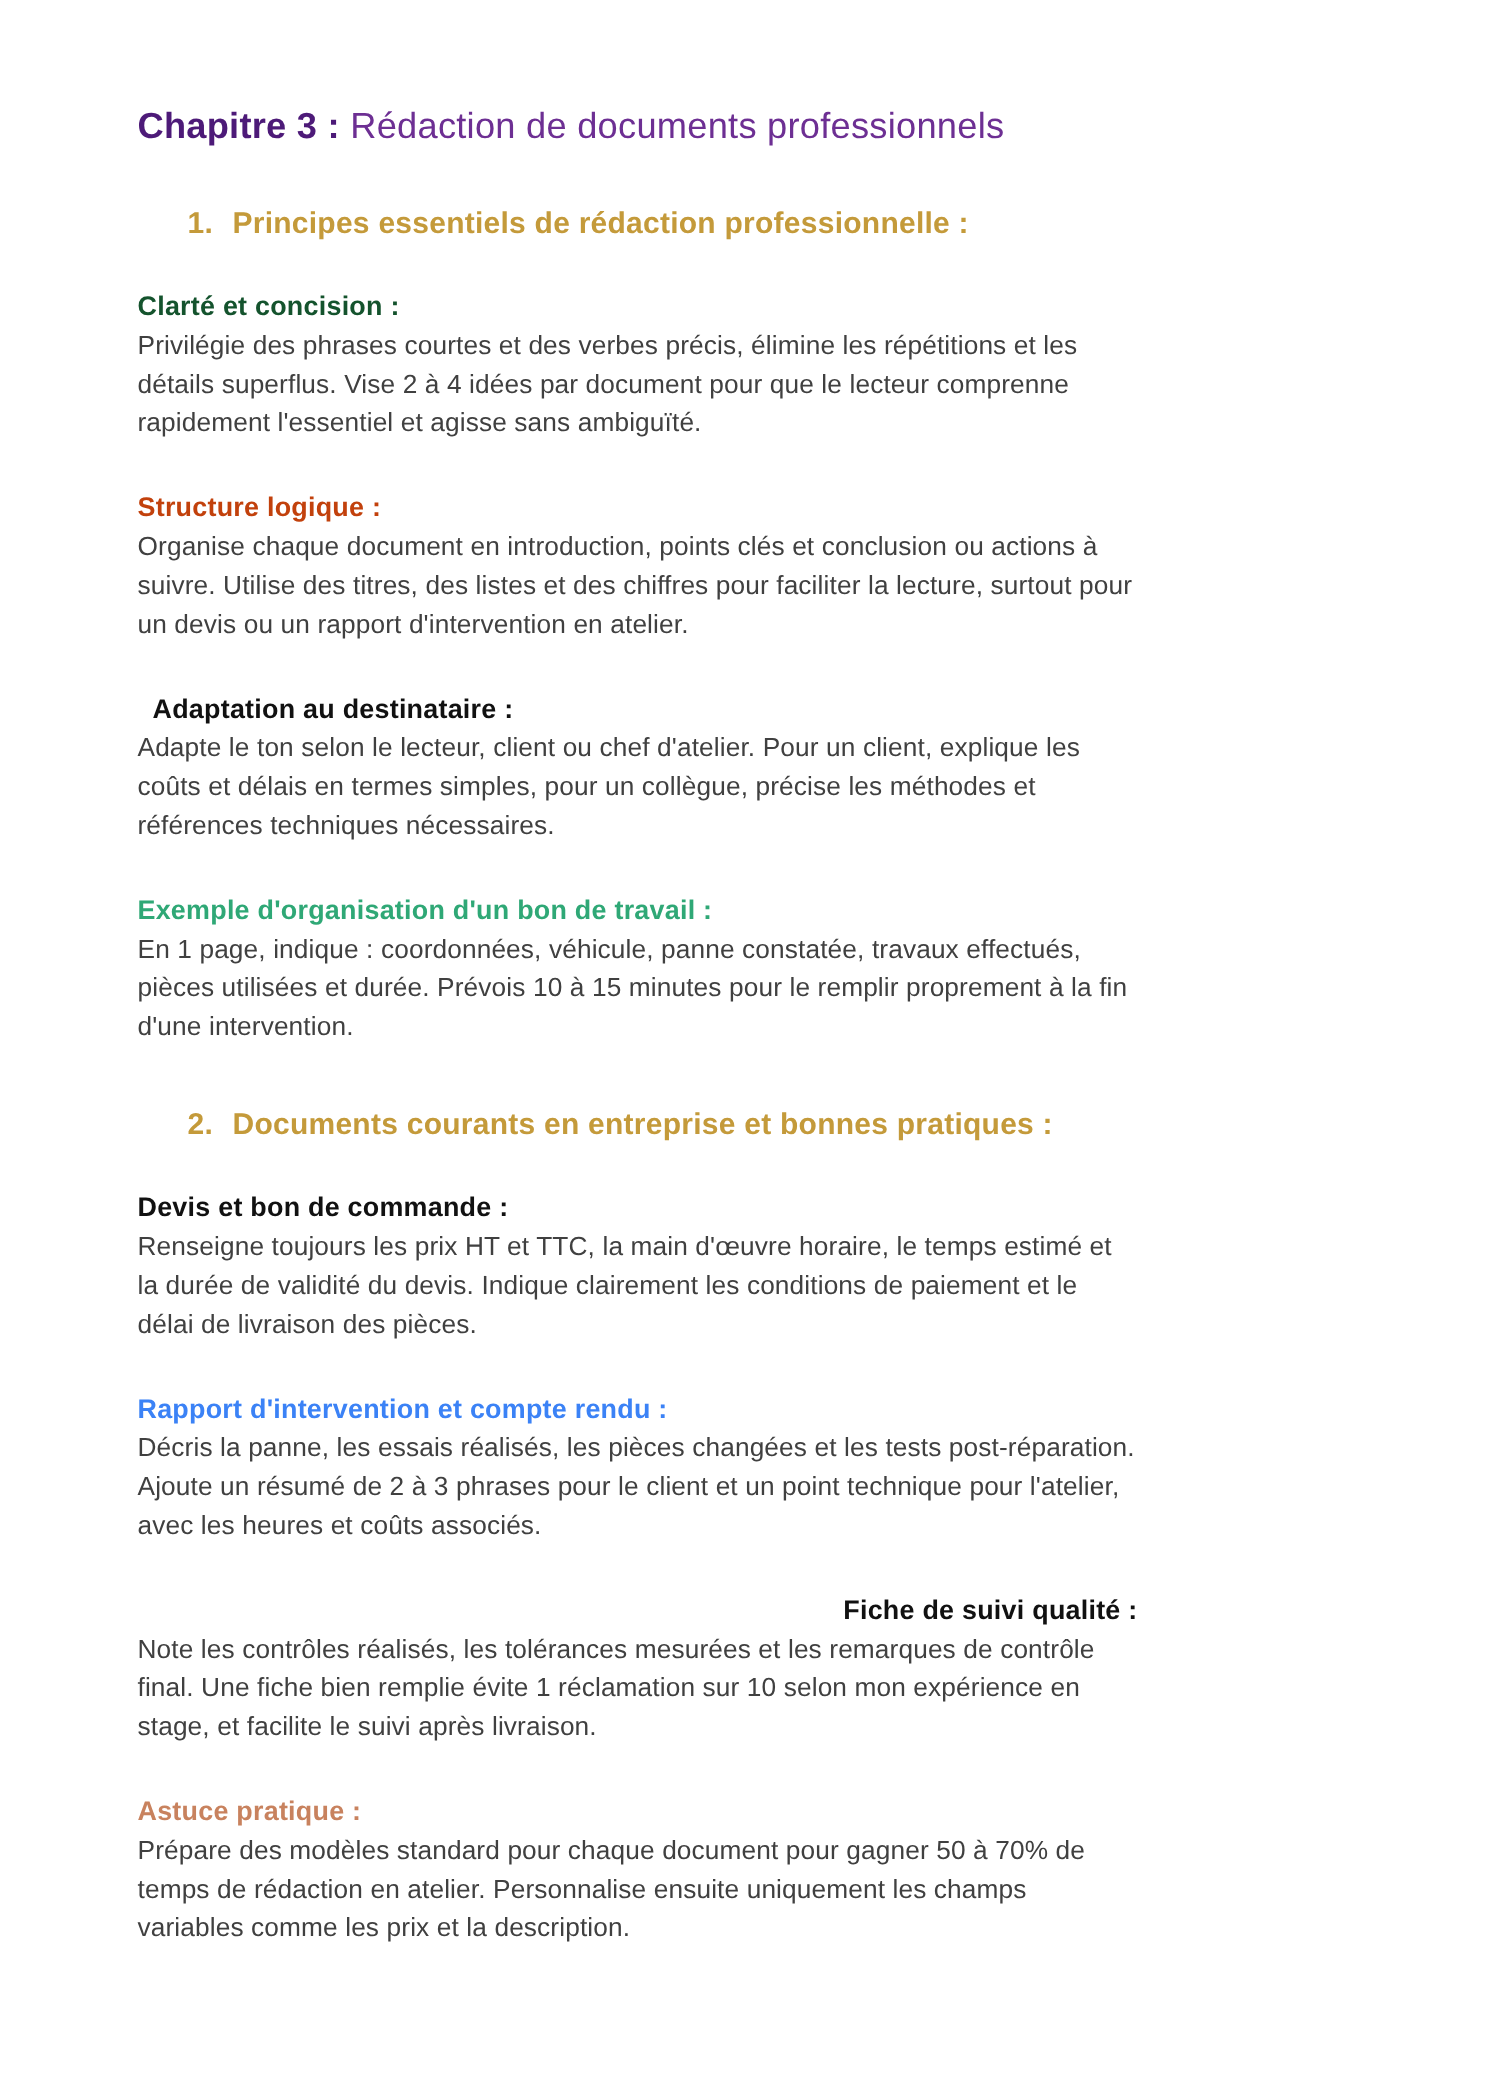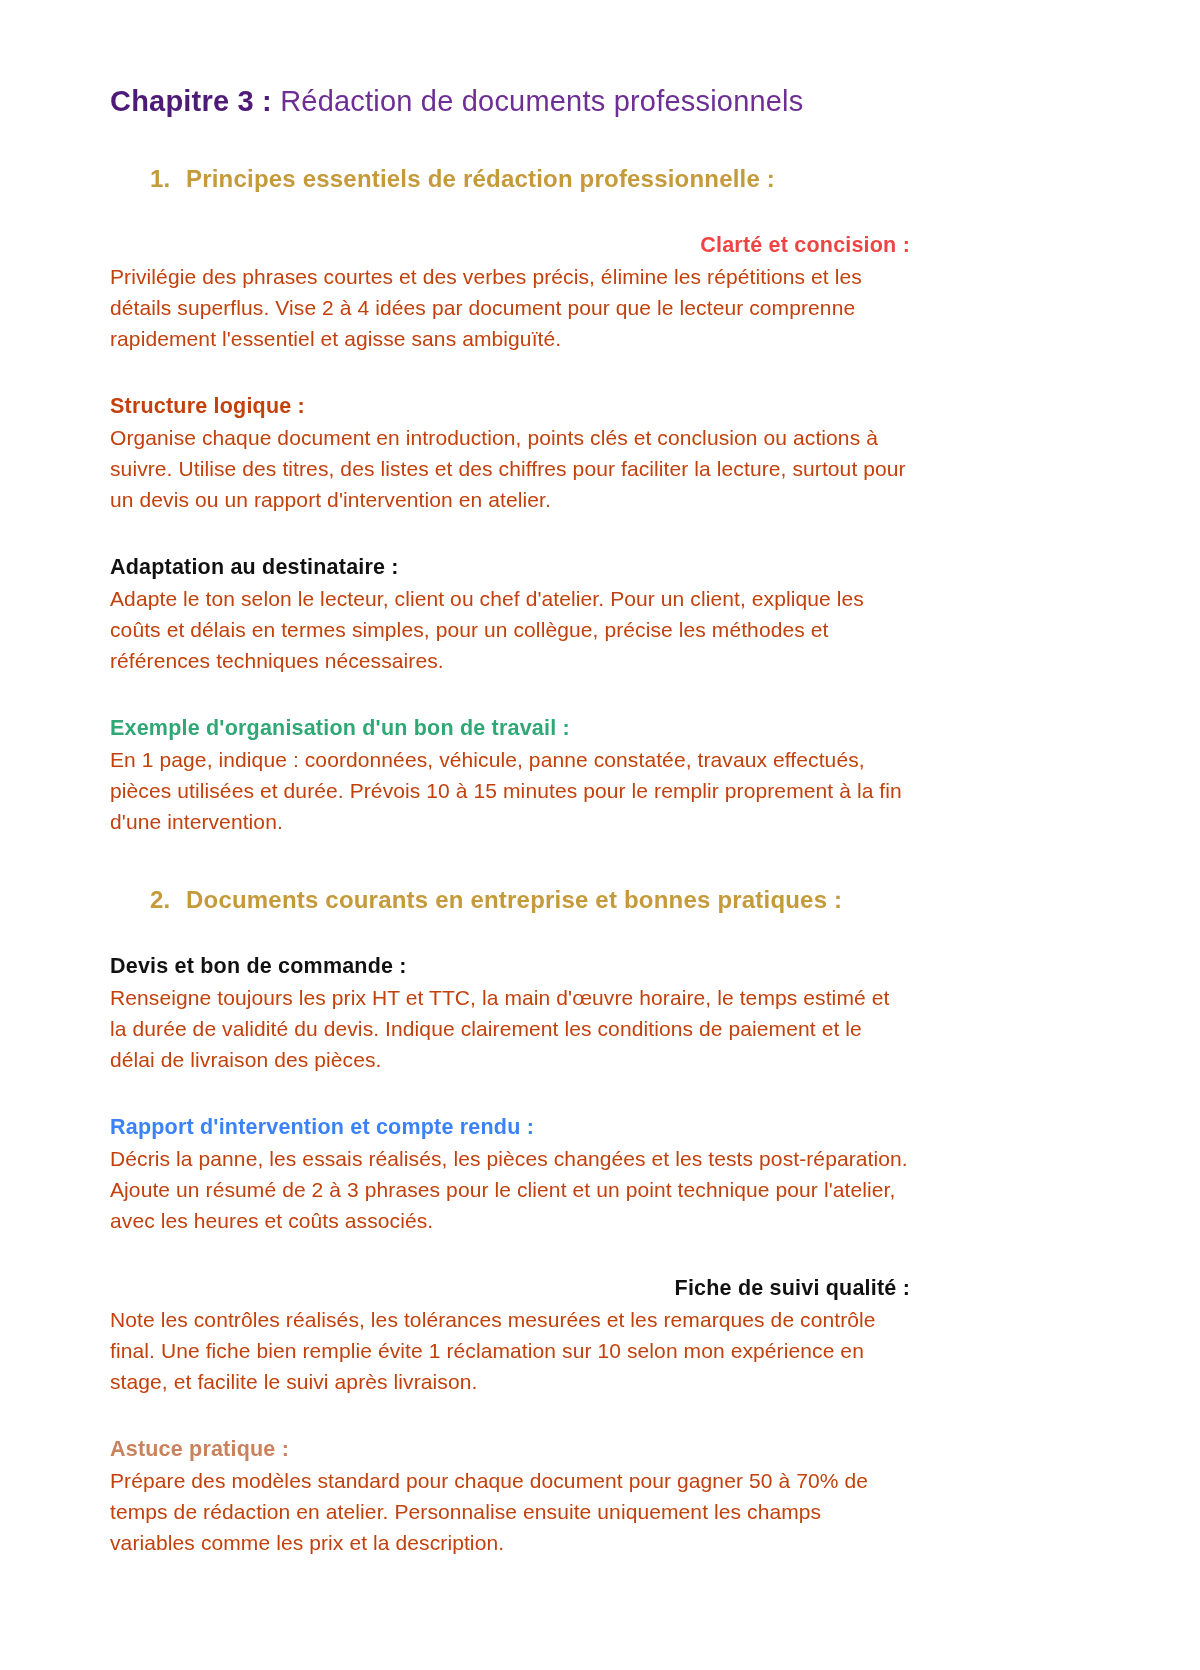--- a/index.html
+++ b/index.html
@@ -54,47 +54,47 @@
     font-weight: 700;
     font-size: 21.5px;
     line-height: 31px;
     letter-spacing: 0.2px;
   }
   .block-body {
     margin: 0;
     font-size: 21px;
     line-height: 31px;
     letter-spacing: 0.1px;
-    color: #c2410c;
+    color: #404040;
   }
 </style>
 </head>
 <body>
 
 <div class="page">
 
   <h1 class="page-title"><span class="title-bold" style="color: rgb(77, 26, 120);">Chapitre 3 :</span><span style="color: rgb(109, 47, 147);"> Rédaction de documents professionnels</span></h1>
 
   <div class="section-heading first" style="color: rgb(196, 154, 58);">
     <span class="sec-num">1.</span>
     <span class="sec-text">Principes essentiels de rédaction professionnelle :</span>
   </div>
 
   <div class="block">
-    <div class="block-heading" style="color: #ef4444; text-align: right;">Clarté et concision :</div>
+    <div class="block-heading" style="color: #14532d;">Clarté et concision :</div>
     <p class="block-body">Privilégie des phrases courtes et des verbes précis, élimine les répétitions et les détails superflus. Vise 2 à 4 idées par document pour que le lecteur comprenne rapidement l'essentiel et agisse sans ambiguïté.</p>
   </div>
 
   <div class="block">
     <div class="block-heading" style="color: #c2410c;">Structure logique :</div>
     <p class="block-body">Organise chaque document en introduction, points clés et conclusion ou actions à suivre. Utilise des titres, des listes et des chiffres pour faciliter la lecture, surtout pour un devis ou un rapport d'intervention en atelier.</p>
   </div>
 
   <div class="block">
-    <div class="block-heading" style="color: rgb(17, 17, 17);">Adaptation au destinataire :</div>
+    <div class="block-heading" style="color: rgb(17, 17, 17); margin-left: 12px;">Adaptation au destinataire :</div>
     <p class="block-body">Adapte le ton selon le lecteur, client ou chef d'atelier. Pour un client, explique les coûts et délais en termes simples, pour un collègue, précise les méthodes et références techniques nécessaires.</p>
   </div>
 
   <div class="block">
     <div class="block-heading" style="color: rgb(47, 168, 118);">Exemple d'organisation d'un bon de travail :</div>
     <p class="block-body">En 1 page, indique : coordonnées, véhicule, panne constatée, travaux effectués, pièces utilisées et durée. Prévois 10 à 15 minutes pour le remplir proprement à la fin d'une intervention.</p>
   </div>
 
   <div class="section-heading second" style="color: rgb(196, 154, 58);">
     <span class="sec-num">2.</span>

